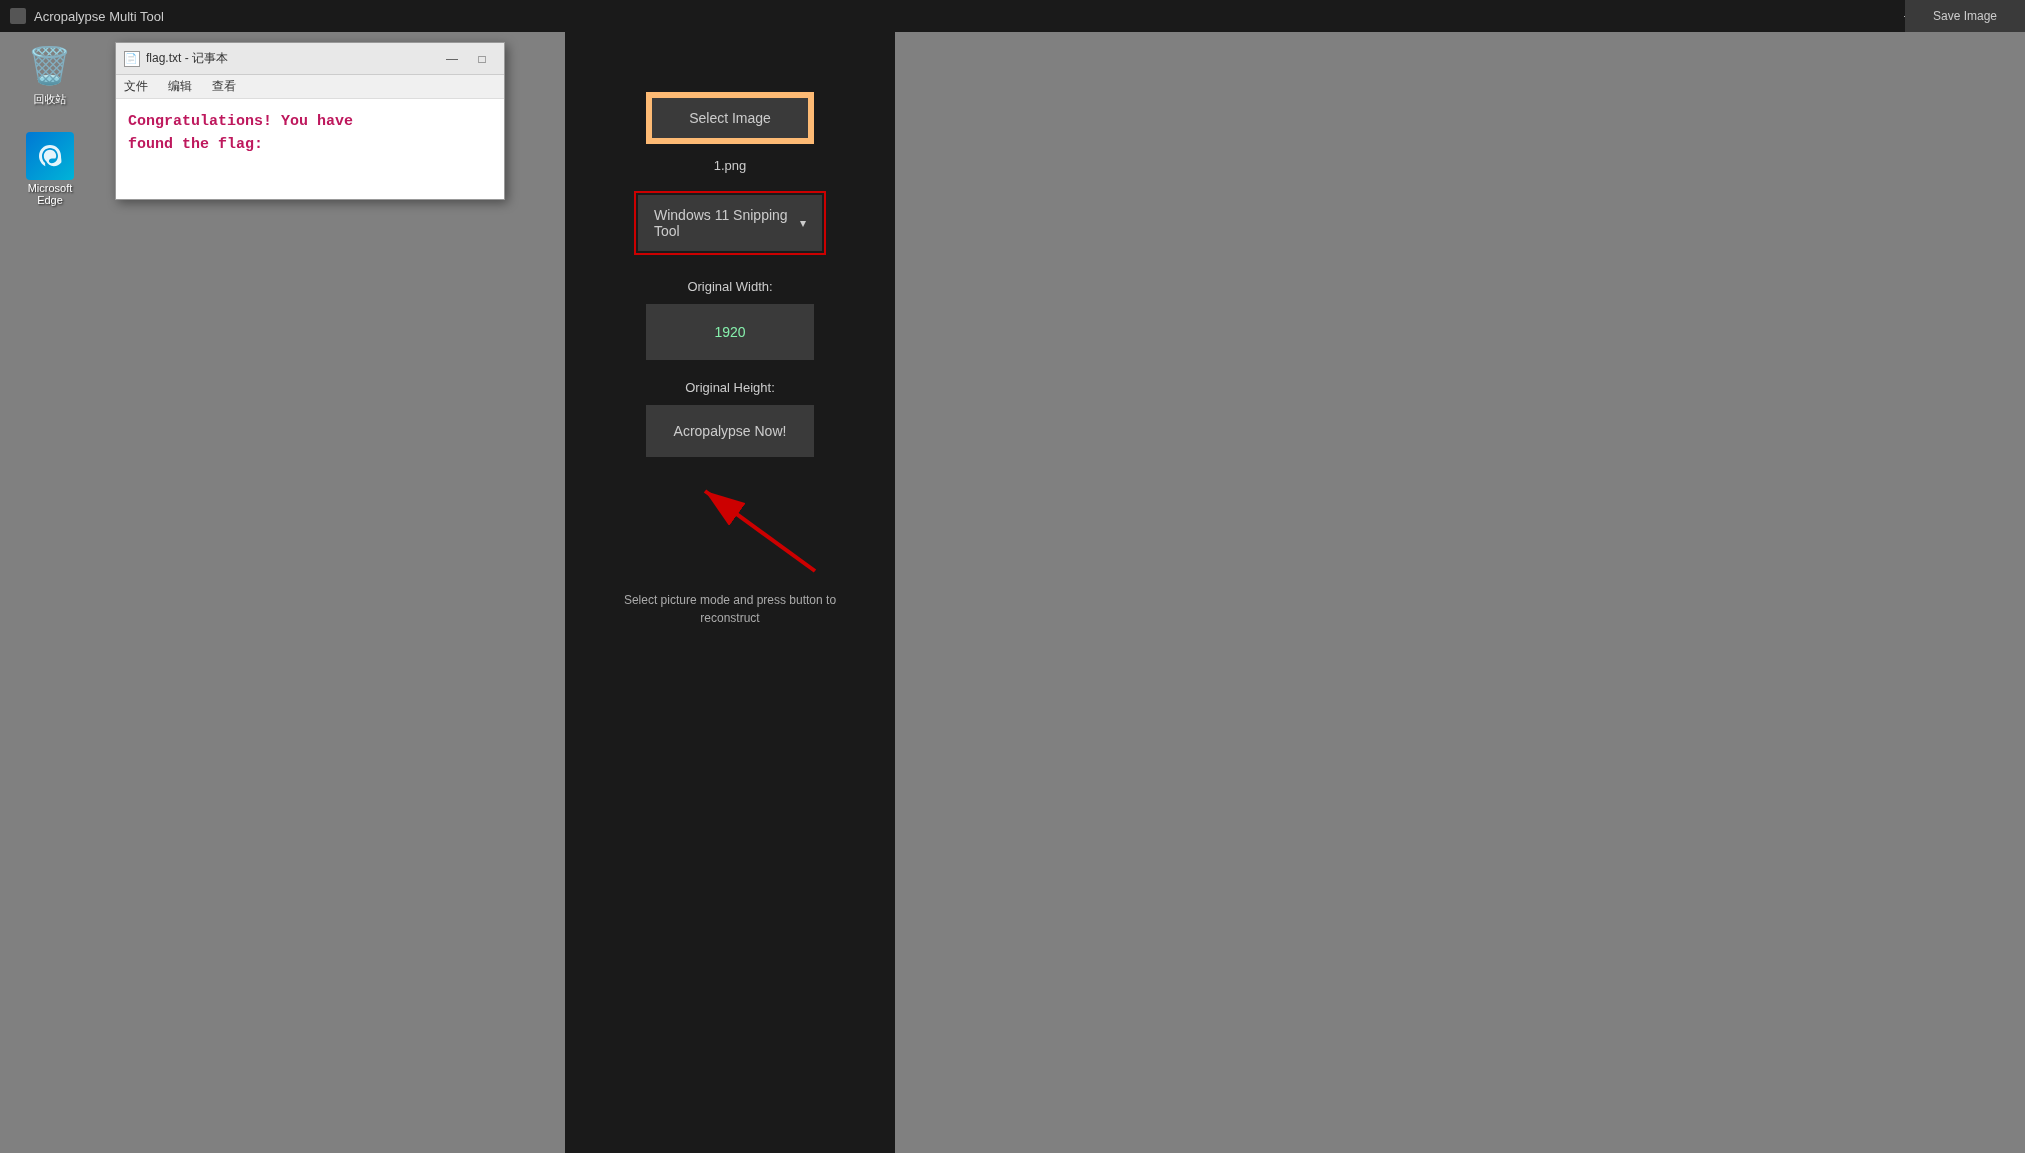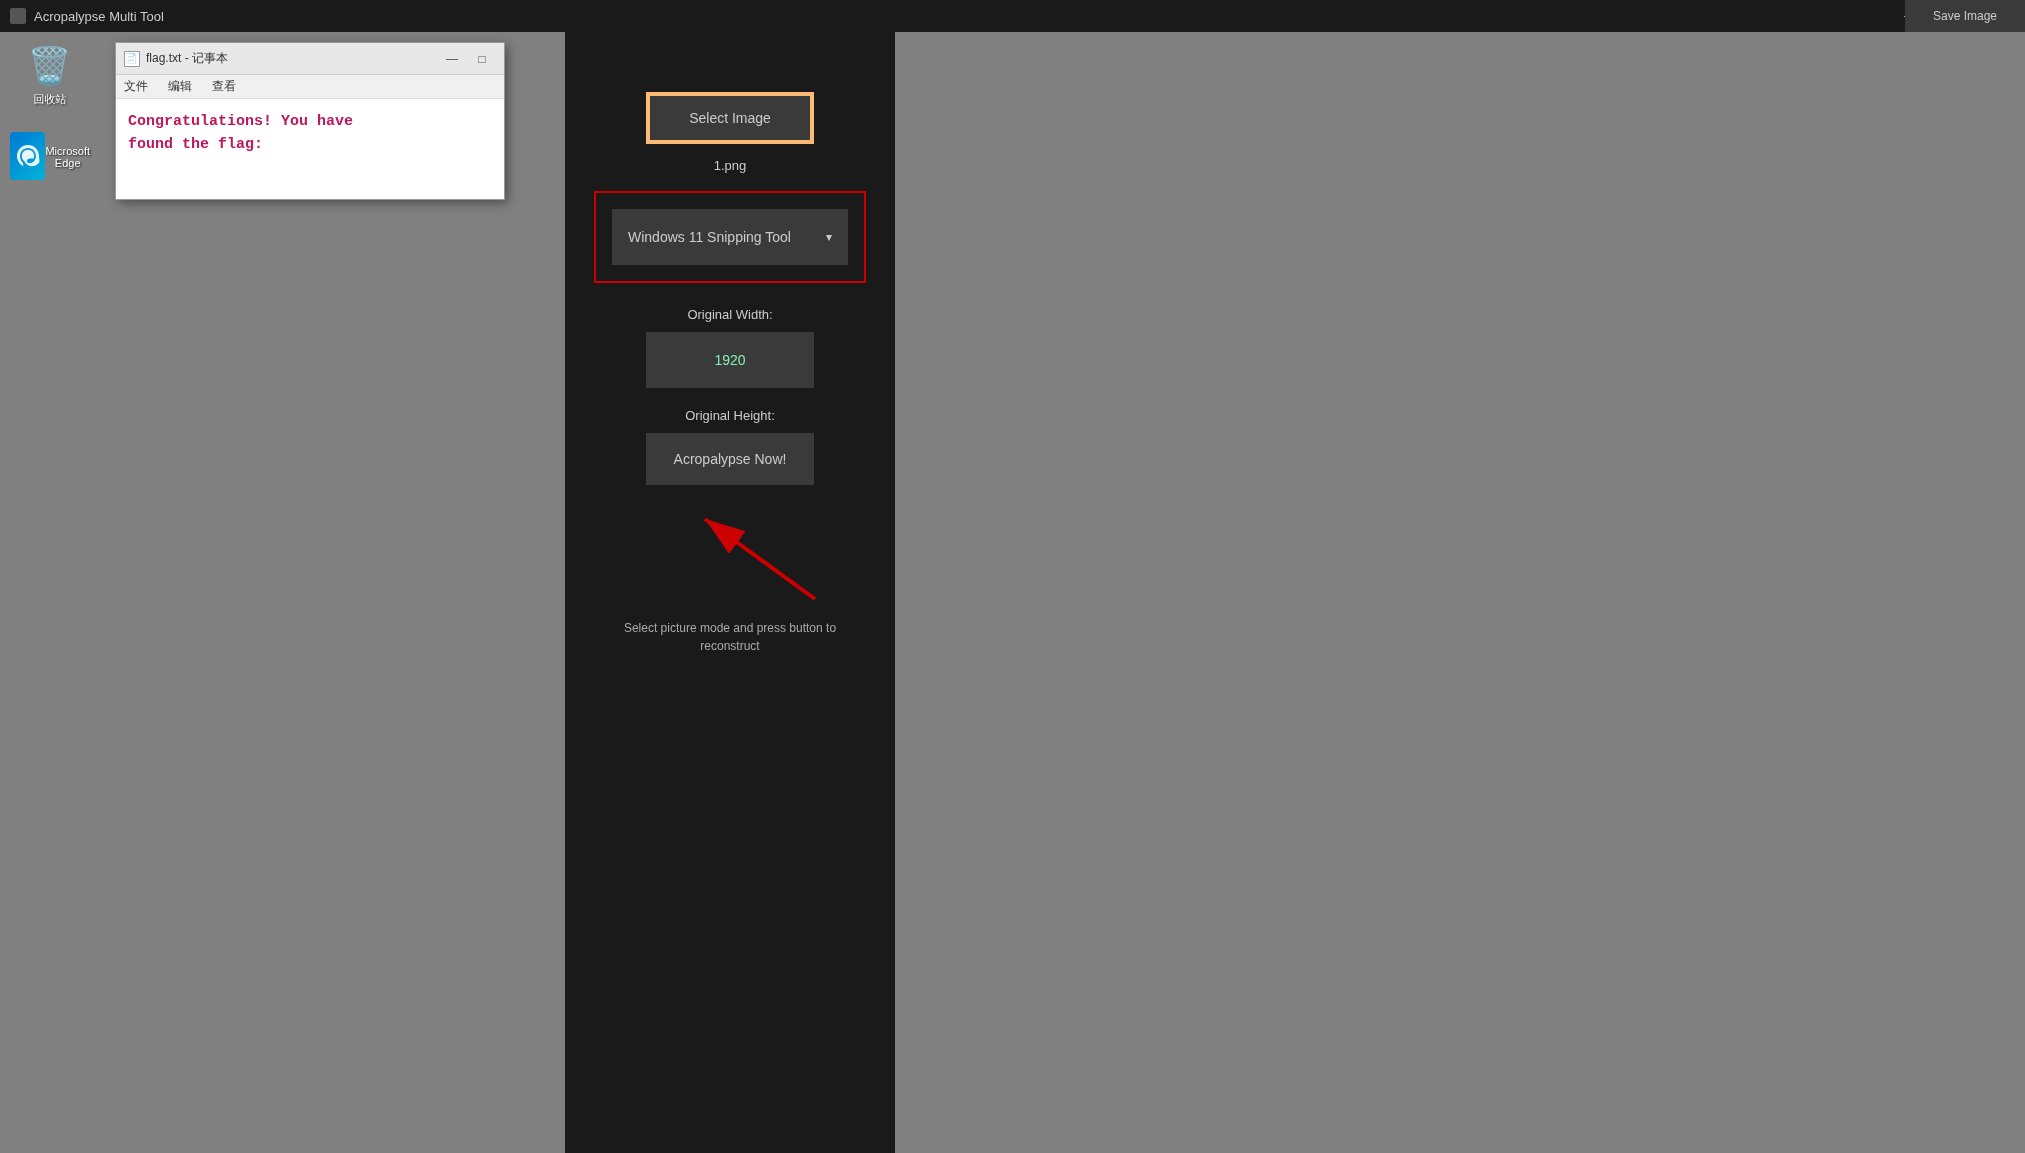--- a/index.html
+++ b/index.html
@@ -122,21 +122,21 @@
       text-shadow: 1px 1px 2px rgba(0,0,0,0.8);
       margin-top: 2px;
     }
 
     
     .desktop-icon-edge {
       position: absolute;
       top: 100px;
       left: 10px;
       display: flex;
-      flex-direction: row;
+      flex-direction: column;
       align-items: center;
       width: 80px;
       justify-content: center;
     }
     .edge-icon-img {
       width: 48px;
       height: 48px;
       border-radius: 4px;
       background: linear-gradient(135deg, #0078d4, #00b4d8);
       display: flex;
@@ -234,40 +234,40 @@
       align-items: center;
       padding: 60px 20px 20px;
       gap: 0;
     }
 
     .select-image-btn {
       width: 168px;
       height: 52px;
       background: #3a3a3a;
       color: #ccc;
-      border: 4px solid #fdba74;
+      border: 6px solid #fdba74;
       font-size: 14px;
       cursor: pointer;
       display: flex;
       align-items: center;
       justify-content: center;
       margin-bottom: 14px;
     }
 
     .filename-label {
       color: #ccc;
       font-size: 13px;
       margin-bottom: 18px;
     }
 
     
     .dropdown-container {
-      width: 272px;
+      width: 192px;
       border: 2px solid #cc0000;
-      padding: 16px;
+      padding: 2px;
       margin-bottom: 24px;
     }
     .dropdown-inner {
       background: #3a3a3a;
       height: 56px;
       display: flex;
       align-items: center;
       justify-content: space-between;
       padding: 0 16px;
       cursor: pointer;

